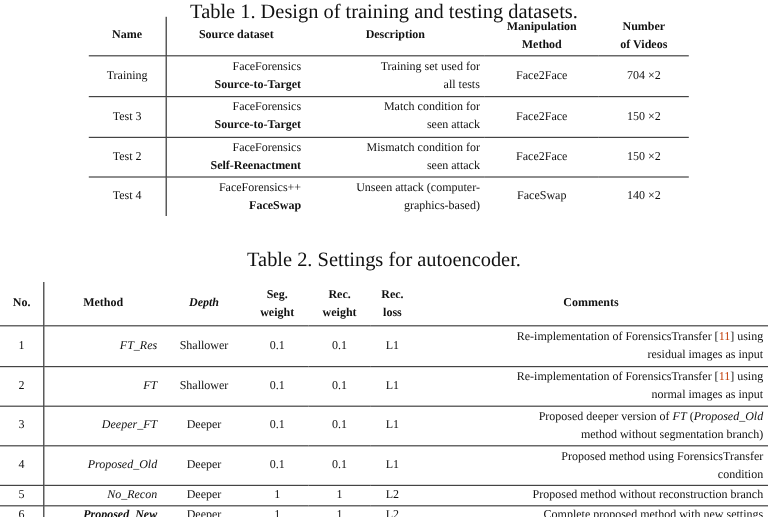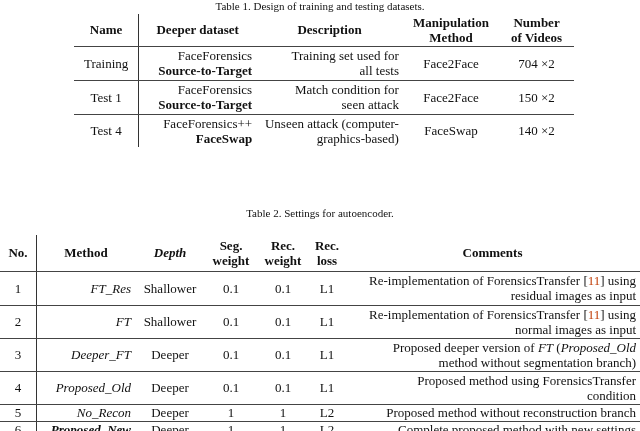--- a/index.html
+++ b/index.html
@@ -1,54 +1,61 @@
 <!DOCTYPE html>
 <html><head>
 <meta charset="utf-8">
 <style>
   html, body { margin:0; padding:0; background:#fff; }
   body { width:640px; height:431px; position:relative; overflow:hidden;
          font-family:"Liberation Serif", "DejaVu Serif", serif; color:#111; }
-  .caption { position:absolute; left:0; width:640px; text-align:center; font-size:11px; }
-  table { position:absolute; border-collapse:collapse; font-size:13px; }
+  .caption { position:absolute; left:0; width:640px; text-align:center; font-size:17px; }
+  table { position:absolute; border-collapse:collapse; font-size:10px; }
   td, th { padding:0 4px; line-height:15px; vertical-align:middle; }
   th { font-weight:bold; }
   .vl { border-right:1px solid #333; }
   .hl td, .hl th { border-bottom:1px solid #444; }
   .c { text-align:center; }
   .l { text-align:right; }
   b { font-weight:bold; }
   i { font-style:italic; }
   .ref { color:#c2410c; }
 </style>
 </head>
 <body>
 
 <div class="caption" style="top:0px;">Table 1. Design of training and testing datasets.</div>
 
 <table style="left:74px; top:14px; width:500px;">
   <tbody>
       <tr class="hl" style="height:32px;">
     <th class="c vl" style="width:58px;">Name</th>
-    <th class="c" style="width:112px;">Deeper dataset</th>
+    <th class="c" style="width:112px;">Source dataset</th>
     <th class="c" style="width:150px;">Description</th>
     <th class="c" style="width:90px;"><span>Manipulation</span><br><span>Method</span></th>
     <th class="c" style="width:70px;"><span>Number</span><br><span>of Videos</span></th>
   </tr>
   <tr class="hl" style="height:34px;">
     <td class="c vl">Training</td>
     <td class="l"><span>FaceForensics</span><br><b>Source-to-Target</b></td>
     <td class="l"><span>Training set used for</span><br><span>all tests</span></td>
     <td class="c">Face2Face</td>
     <td class="c">704 ×2</td>
   </tr>
   <tr class="hl" style="height:34px;">
-    <td class="c vl">Test 1</td>
+    <td class="c vl">Test 3</td>
     <td class="l"><span>FaceForensics</span><br><b>Source-to-Target</b></td>
     <td class="l"><span>Match condition for</span><br><span>seen attack</span></td>
+    <td class="c">Face2Face</td>
+    <td class="c">150 ×2</td>
+  </tr>
+  <tr class="hl" style="height:33px;">
+    <td class="c vl">Test 2</td>
+    <td class="l"><span>FaceForensics</span><br><b>Self-Reenactment</b></td>
+    <td class="l"><span>Mismatch condition for</span><br><span>seen attack</span></td>
     <td class="c">Face2Face</td>
     <td class="c">150 ×2</td>
   </tr>
   <tr style="height:33px;">
     <td class="c vl">Test 4</td>
     <td class="l"><span>FaceForensics++</span><br><b>FaceSwap</b></td>
     <td class="l"><span>Unseen attack (computer-</span><br><span>graphics-based)</span></td>
     <td class="c">FaceSwap</td>
     <td class="c">140 ×2</td>
   </tr>

